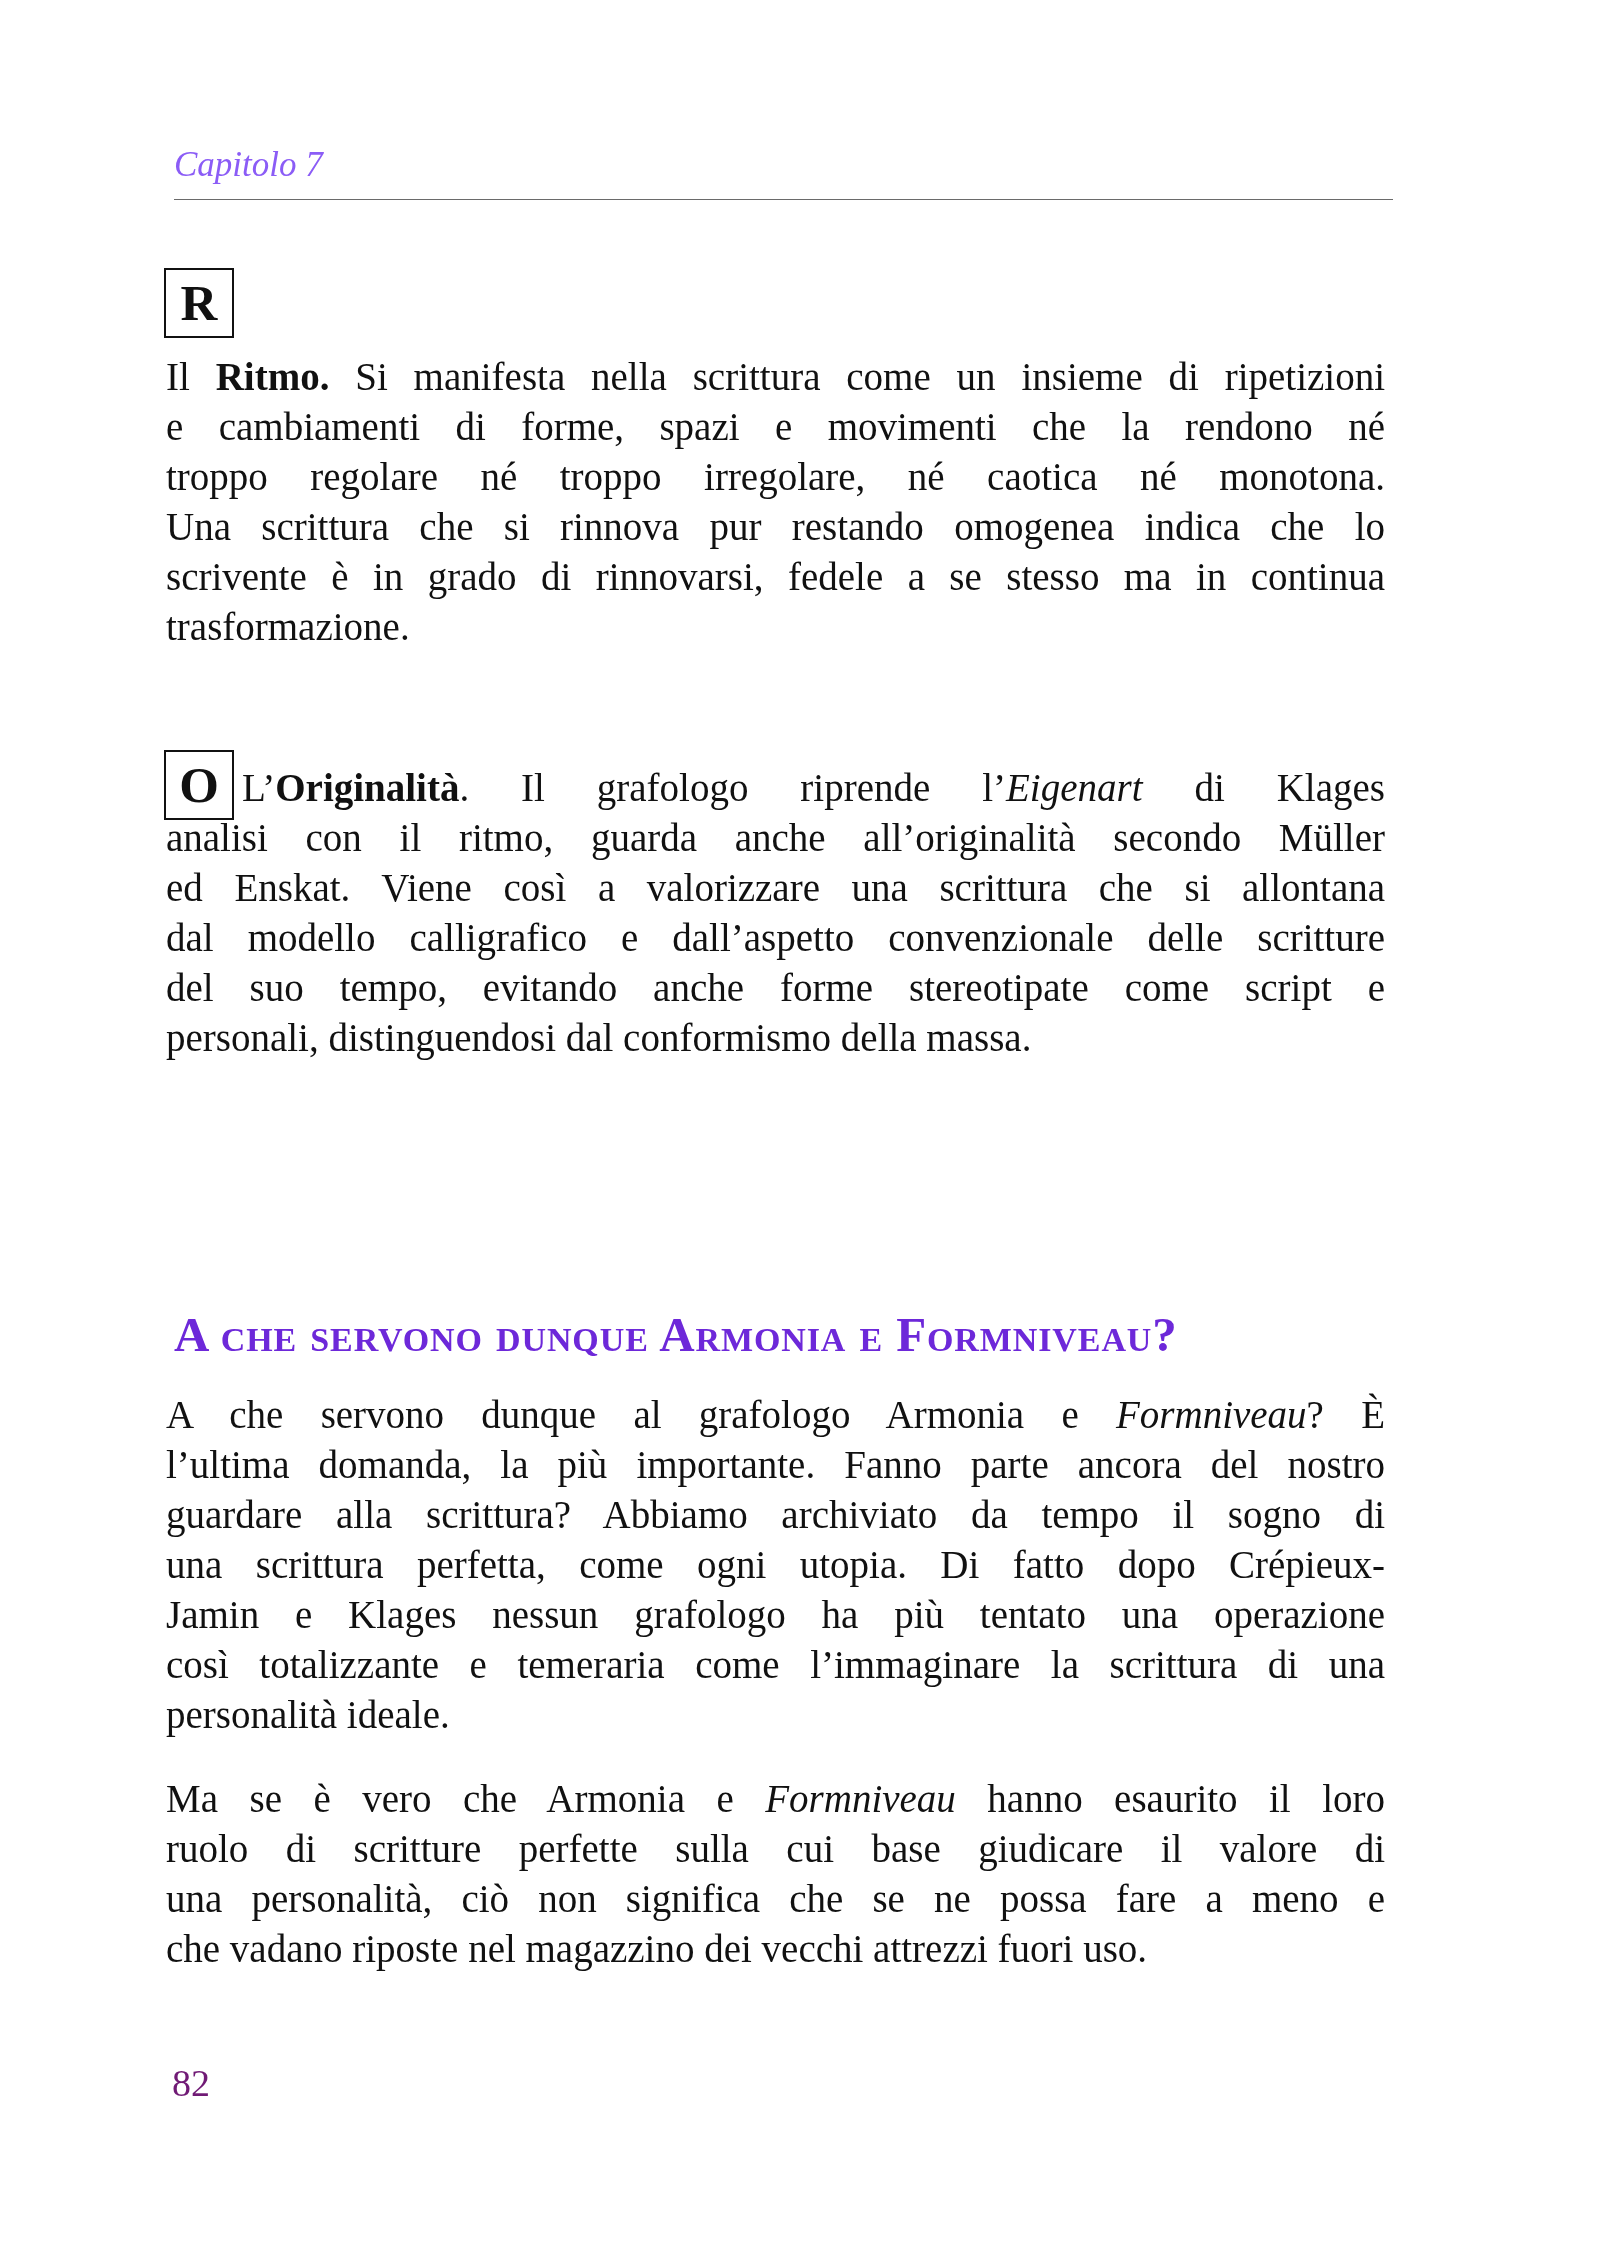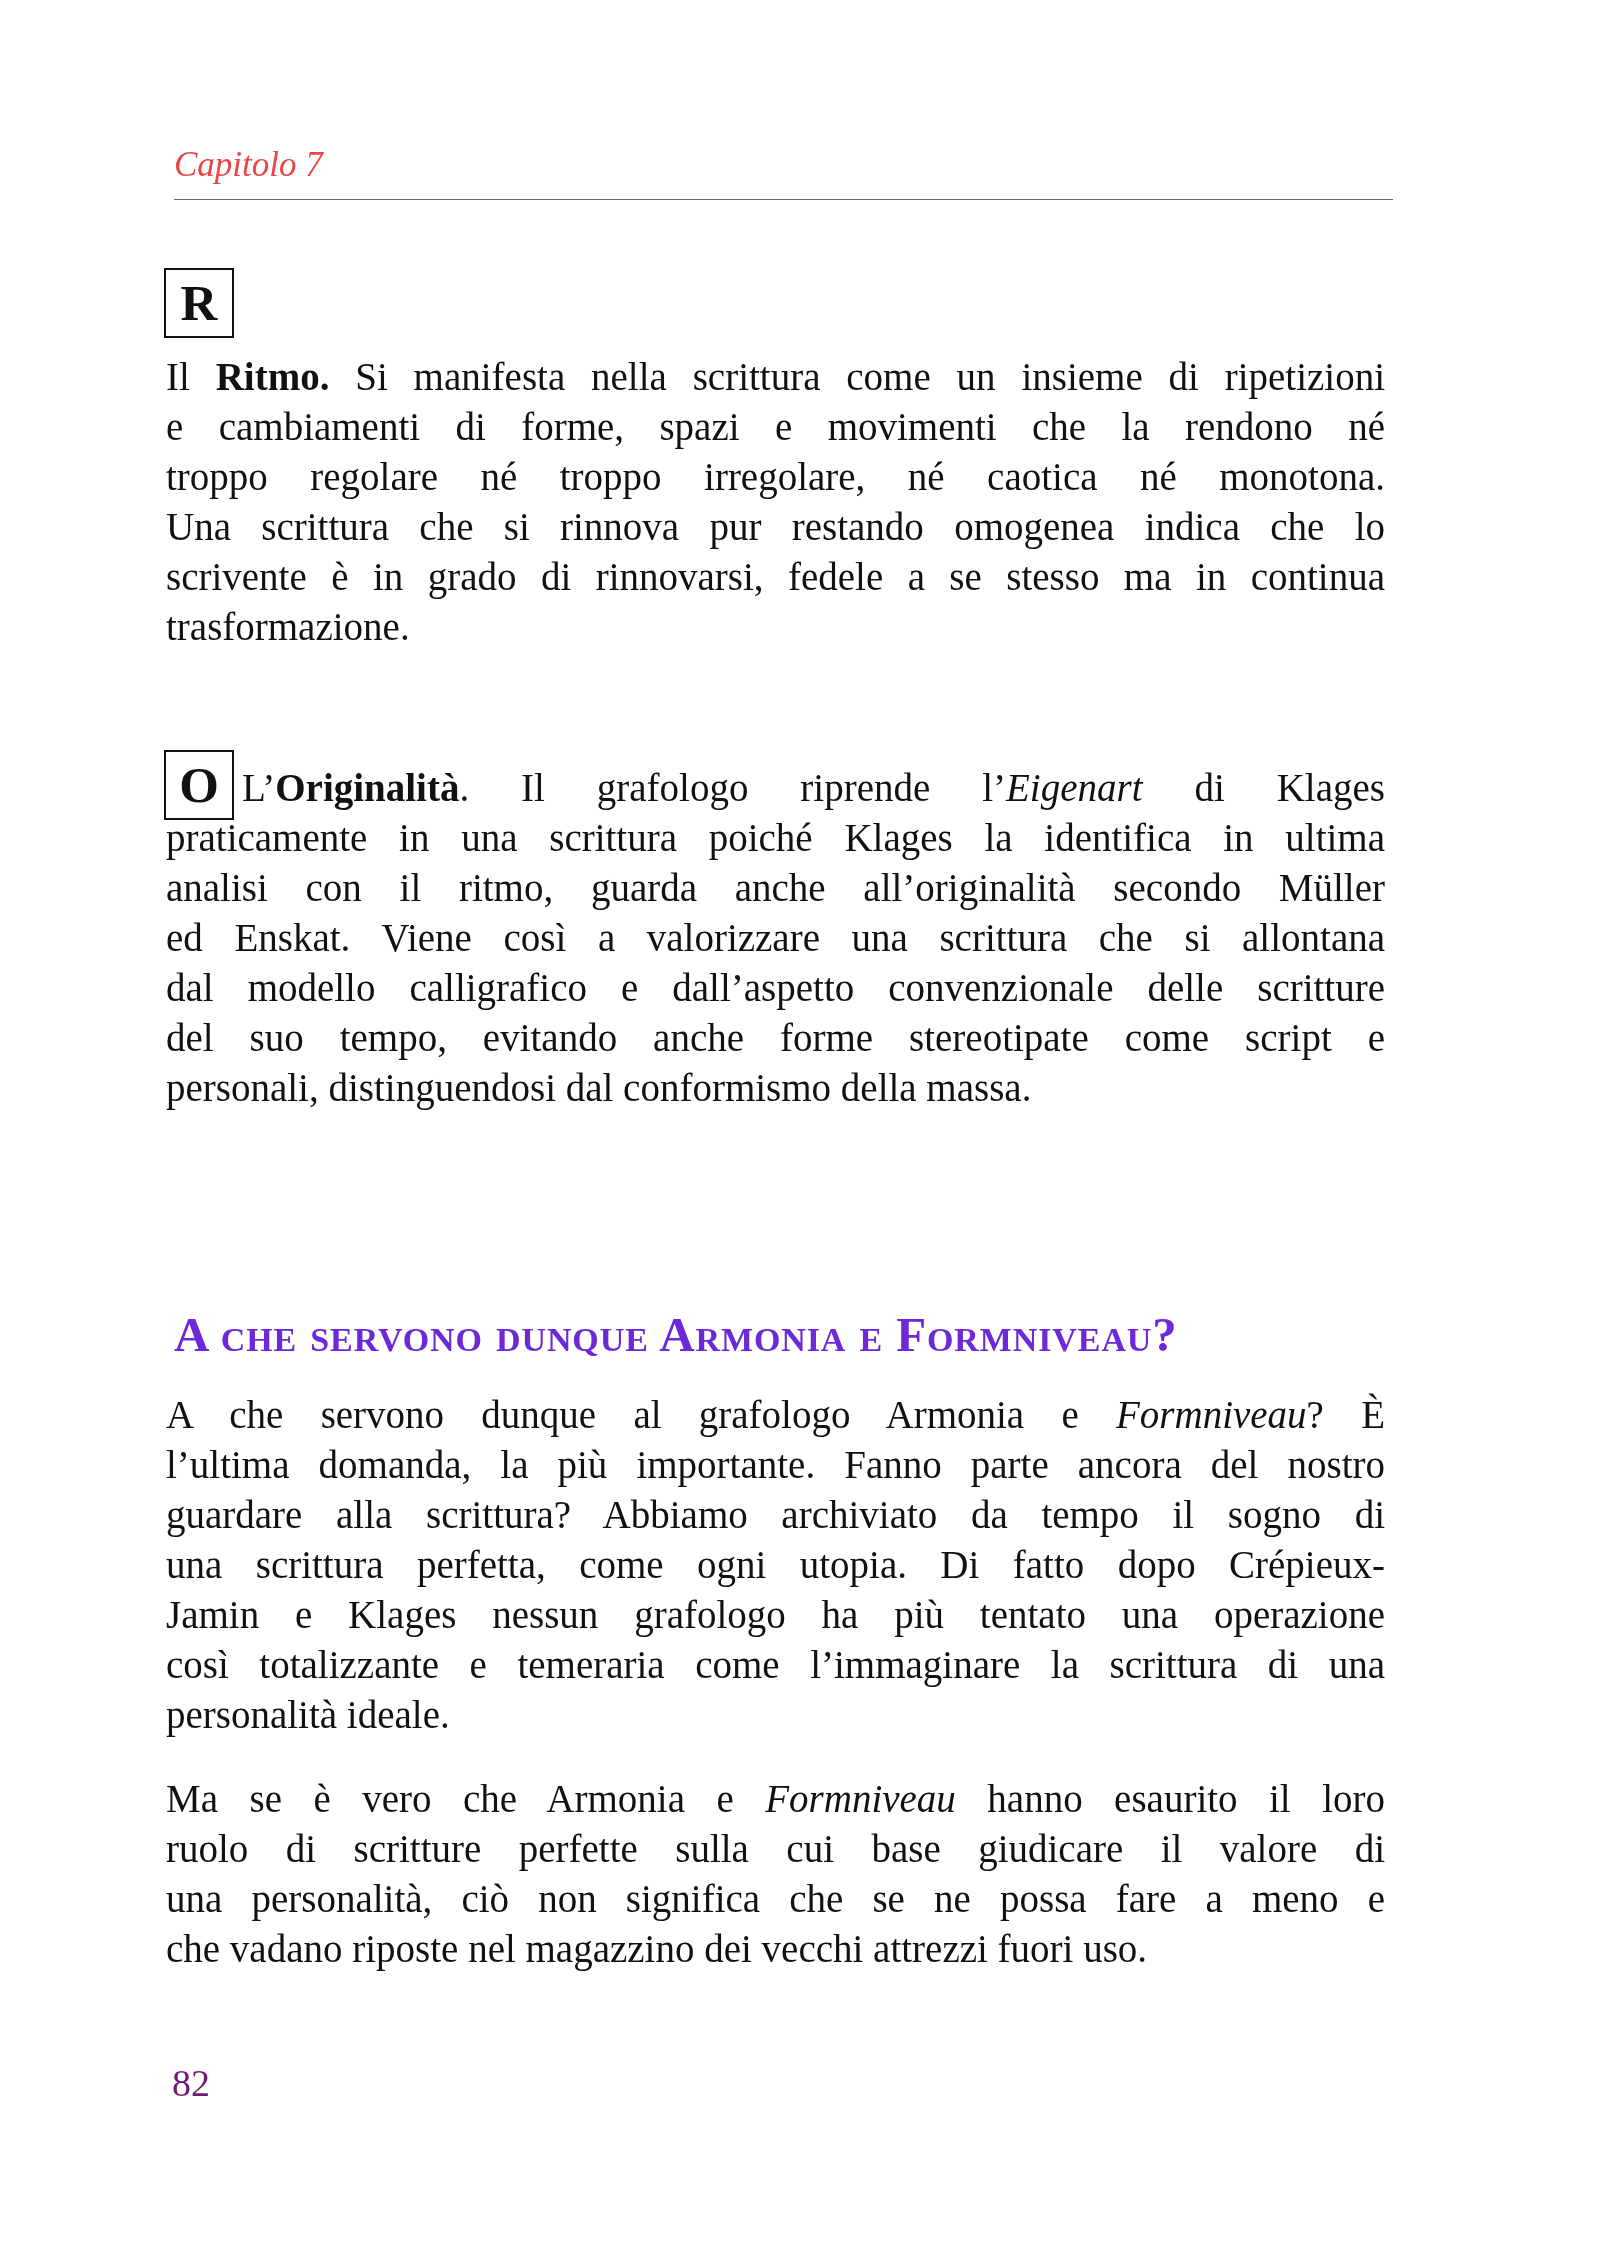--- a/index.html
+++ b/index.html
@@ -3,21 +3,21 @@
 <meta charset="utf-8">
 <style>
   html, body { margin: 0; padding: 0; background: #ffffff; }
   body {
     width: 1618px; height: 2266px; position: relative; overflow: hidden;
     font-family: "Liberation Serif", "DejaVu Serif", serif;
     color: #111111;
   }
   .running-head {
     position: absolute; left: 174px; top: 146px;
-    font-style: italic; font-size: 35px; line-height: 37px; color: #ef4444;
+    font-style: italic; font-size: 35px; line-height: 37px; color: #8b5cf6;
   }
   .head-rule {
     position: absolute; left: 174px; top: 199px; width: 1219px; height: 0;
     border-top: 1.8px solid #6a6a6a;
   }
   .letter-box {
     position: absolute; width: 66px; height: 66px;
     border: 2.7px solid #111111; box-sizing: content-box;
     font-weight: bold; font-size: 51px; line-height: 66px; text-align: center;
   }
@@ -60,21 +60,20 @@
     <span class="line"><span class="inner"><span>e cambiamenti di forme, spazi e movimenti che la rendono  né</span></span></span>
     <span class="line"><span class="inner"><span>troppo regolare né troppo irregolare, né caotica né monotona.</span></span></span>
     <span class="line"><span class="inner"><span>Una scrittura che si rinnova pur restando omogenea indica che lo</span></span></span>
     <span class="line"><span class="inner"><span>scrivente è in grado di rinnovarsi, fedele a se stesso ma in continua</span></span></span>
     <span class="line last"><span class="inner"><span>trasformazione.</span></span></span>
   </div>
 
 <div class="letter-box" id="box-o">O</div>
 <div class="para" id="para-orig">
     <span class="line first"><span class="inner"><span>L’</span><span class="b">Originalità</span><span>. Il grafologo riprende l’</span><span class="i">Eigenart</span><span> di Klages</span></span></span>
-    <span class="line"><span class="inner"><span>praticamente in una scrittura poiché Klages la identifica in ultima</span></span></span>
     <span class="line"><span class="inner"><span>analisi con il ritmo, guarda anche all’originalità secondo Müller</span></span></span>
     <span class="line"><span class="inner"><span>ed Enskat. Viene così a valorizzare una scrittura che si allontana</span></span></span>
     <span class="line"><span class="inner"><span>dal modello calligrafico e dall’aspetto convenzionale delle scritture</span></span></span>
     <span class="line"><span class="inner"><span>del suo tempo, evitando anche forme stereotipate come script e</span></span></span>
     <span class="line last"><span class="inner"><span>personali, distinguendosi dal conformismo della massa.</span></span></span>
   </div>
 
 <h2 class="section-heading">A che servono dunque Armonia e Formniveau?</h2>
 
 <div class="para" id="para-a">

